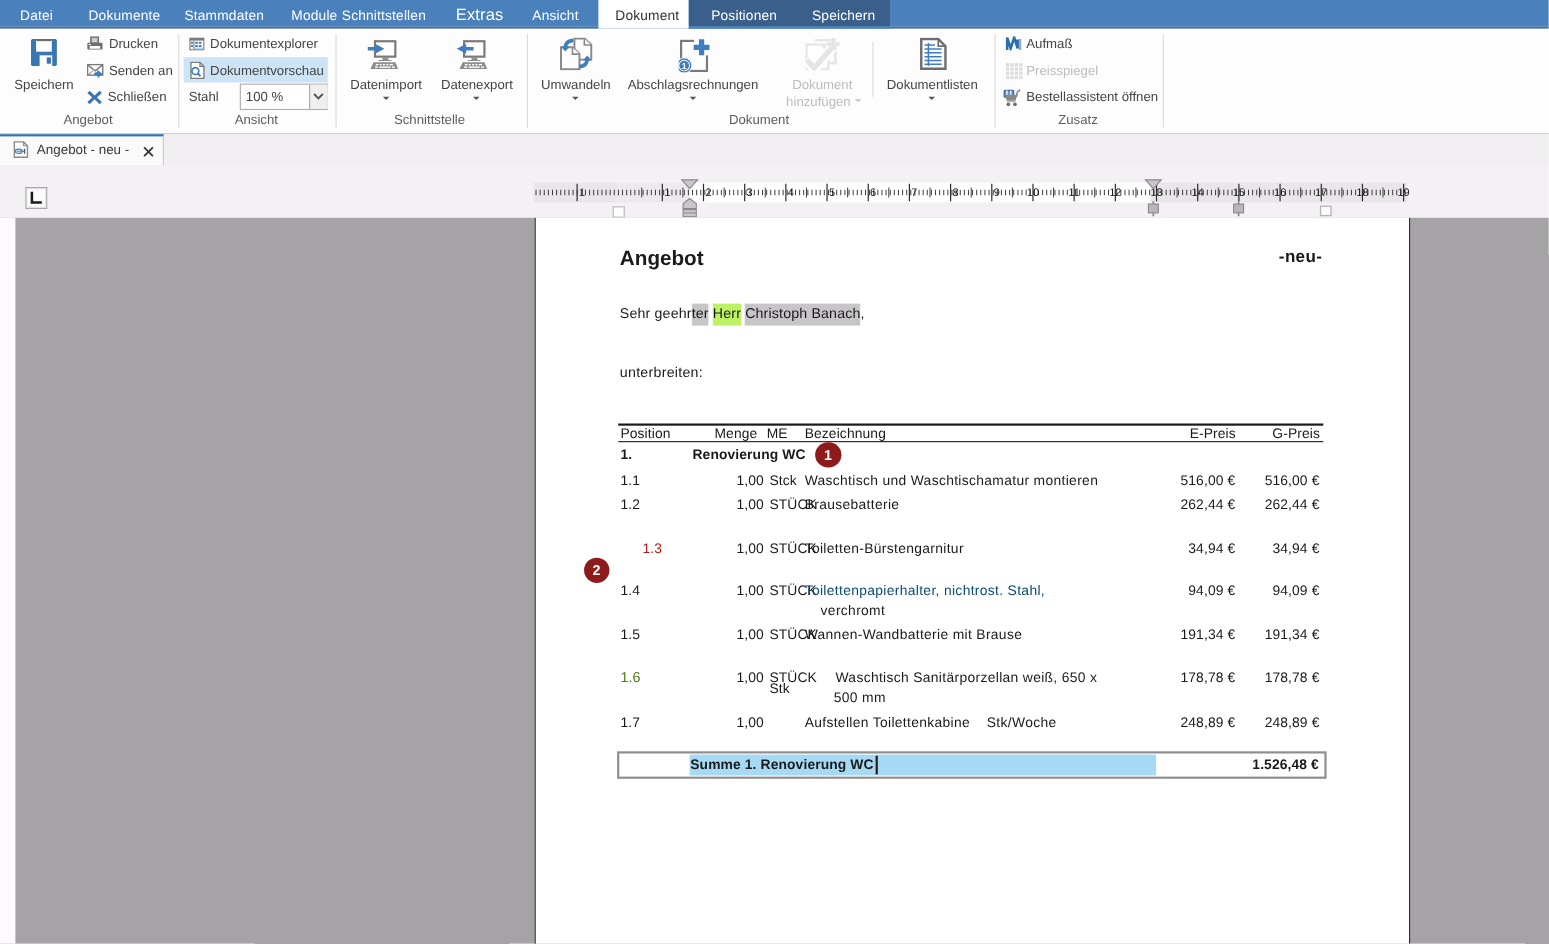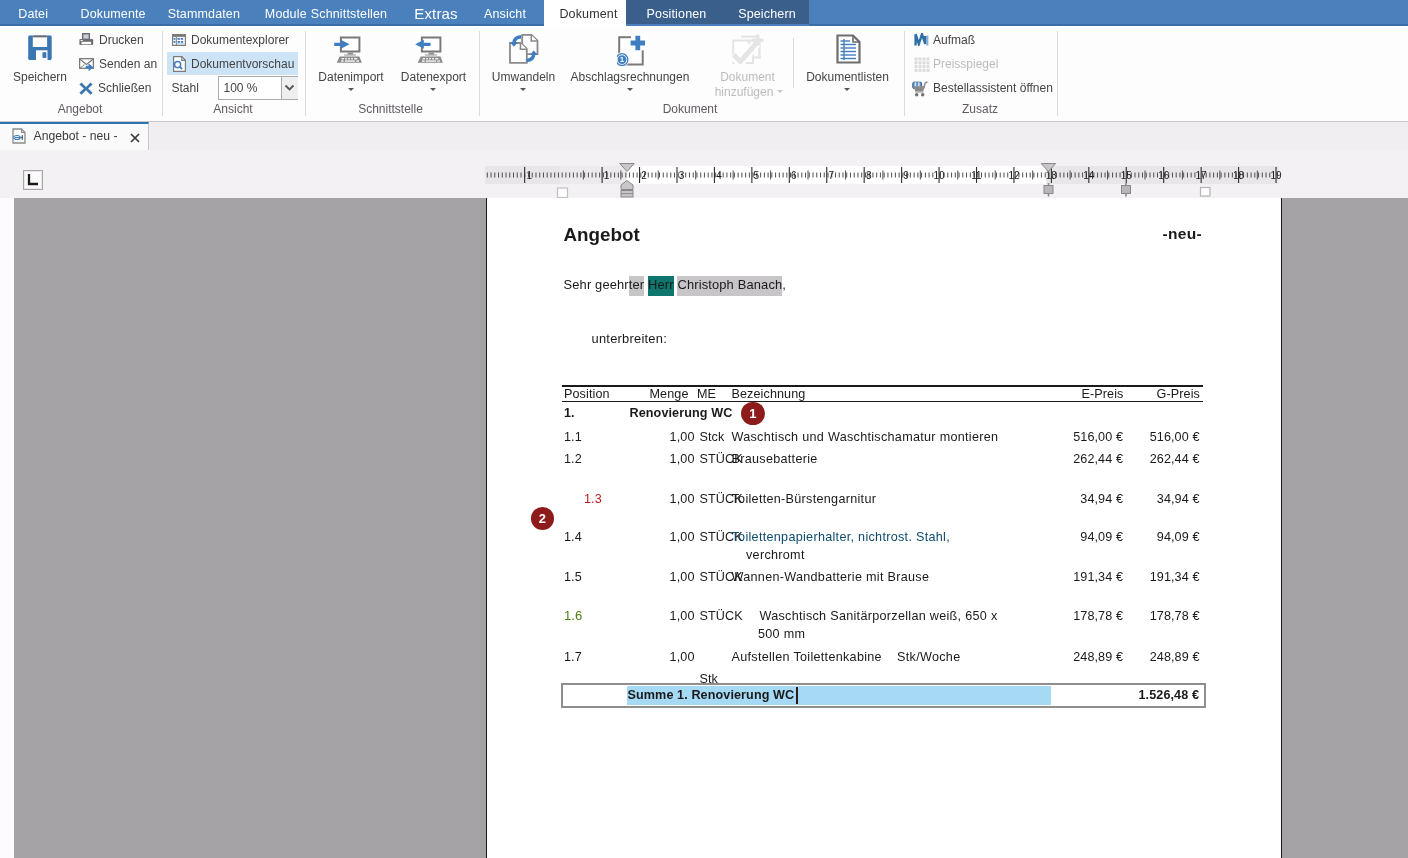--- a/index.html
+++ b/index.html
@@ -516,22 +516,22 @@
       <rect x="1044.0" y="25.5" width="9" height="8" fill="#b8b6b8" stroke="#8a888a" stroke-width="1"></rect>
       <line x1="1126.0" y1="23" x2="1126.0" y2="36.5" stroke="#8a888a" stroke-width="1.6"></line>
       <rect x="1121.5" y="25.5" width="9" height="8" fill="#b8b6b8" stroke="#8a888a" stroke-width="1"></rect>
       <rect x="1200.5" y="27.5" width="9.5" height="8.5" fill="#fdfdfd" stroke="#b5b3b5" stroke-width="1.2"></rect>
     </svg>
     <div style="position:absolute;left:0;top:197.5px;width:1408px;height:660.5px;background:#a5a3a5"></div>
     <div style="position:absolute;left:0;top:197.5px;width:13.5px;height:660.5px;background:#fdfbfd"></div>
     <div style="position:absolute;left:486px;top:197.5px;width:795.5px;height:660.5px;background:#fff;border-left:1.3px solid #1a1a1a;border-right:1.3px solid #1a1a1a"></div>
     <div style="position:absolute;left:563.5px;top:226px;font-size:18.8px;line-height:18.8px;color:#1a1a1a;font-weight:700;letter-spacing:0px;white-space:pre;">Angebot</div>
     <div style="position:absolute;right:206px;top:225.5px;font-size:15.5px;line-height:15.5px;color:#1a1a1a;font-weight:700;letter-spacing:0.3px;white-space:pre;">-neu-</div>
-    <div style="position:absolute;left:563.5px;top:279px;font-size:12.9px;line-height:12.9px;color:#1a1a1a;letter-spacing:0.15px;white-space:pre">Sehr geehr<span style="background:#c8c5c8;padding:1px 0 3.5px">ter</span> <span style="background:#0f766e;padding:1px 0 3.5px">Herr</span> <span style="background:#c8c5c8;padding:1px 0 3.5px">Christoph Banach</span>,</div>
-    <div style="position:absolute;left:563.5px;top:332.5px;font-size:12.9px;line-height:12.9px;color:#1a1a1a;font-weight:400;letter-spacing:0.24px;white-space:pre;margin-left:28px;">unterbreiten:</div>
+    <div style="position:absolute;left:563.5px;top:279px;font-size:12.9px;line-height:12.9px;color:#1a1a1a;letter-spacing:0.15px;white-space:pre">Sehr geehr<span style="background:#c8c5c8;padding:1px 0 3.5px">ter</span> <span style="background:#bef264;padding:1px 0 3.5px">Herr</span> <span style="background:#c8c5c8;padding:1px 0 3.5px">Christoph Banach</span>,</div>
+    <div style="position:absolute;left:563.5px;top:332.5px;font-size:12.9px;line-height:12.9px;color:#1a1a1a;font-weight:400;letter-spacing:0.24px;white-space:pre;">unterbreiten:</div>
     <div style="position:absolute;left:562px;top:385px;width:641px;height:1.5px;background:#1a1a1a"></div>
     <div style="position:absolute;left:562px;top:400.5px;width:641px;height:1.5px;background:#1a1a1a"></div>
     <div style="position:absolute;left:564px;top:387.5px;font-size:12.6px;line-height:12.6px;color:#1a1a1a;font-weight:400;letter-spacing:0.1px;white-space:pre;">Position</div>
     <div style="position:absolute;right:719.5px;top:387.5px;font-size:12.6px;line-height:12.6px;color:#1a1a1a;font-weight:400;letter-spacing:0.1px;white-space:pre;">Menge</div>
     <div style="position:absolute;left:697px;top:387.5px;font-size:12.6px;line-height:12.6px;color:#1a1a1a;font-weight:400;letter-spacing:0.1px;white-space:pre;">ME</div>
     <div style="position:absolute;left:731.5px;top:387.5px;font-size:12.6px;line-height:12.6px;color:#1a1a1a;font-weight:400;letter-spacing:0.1px;white-space:pre;">Bezeichnung</div>
     <div style="position:absolute;right:284.5px;top:387.5px;font-size:12.6px;line-height:12.6px;color:#1a1a1a;font-weight:400;letter-spacing:0.1px;white-space:pre;">E-Preis</div>
     <div style="position:absolute;right:208px;top:387.5px;font-size:12.6px;line-height:12.6px;color:#1a1a1a;font-weight:400;letter-spacing:0.1px;white-space:pre;">G-Preis</div>
     <div style="position:absolute;left:564px;top:407px;font-size:12.6px;line-height:12.6px;color:#1a1a1a;font-weight:700;letter-spacing:0.1px;white-space:pre;">1.</div>
     <div style="position:absolute;left:629.5px;top:407px;font-size:12.6px;line-height:12.6px;color:#1a1a1a;font-weight:700;letter-spacing:0.1px;white-space:pre;">Renovierung WC</div>
@@ -569,21 +569,21 @@
     <div style="position:absolute;right:208.5px;top:571px;font-size:12.6px;line-height:12.6px;color:#1a1a1a;font-weight:400;letter-spacing:0.1px;white-space:pre;">191,34 €</div>
     <div style="position:absolute;left:564px;top:609.5px;font-size:13px;line-height:12.6px;color:#4d7c0f;font-weight:400;letter-spacing:0.1px;white-space:pre;">1.6</div>
     <div style="position:absolute;right:713.5px;top:609.5px;font-size:12.6px;line-height:12.6px;color:#1a1a1a;font-weight:400;letter-spacing:0.1px;white-space:pre;">1,00</div>
     <div style="position:absolute;left:699.5px;top:609.5px;font-size:12.6px;line-height:12.6px;color:#1a1a1a;font-weight:400;letter-spacing:0.1px;white-space:pre;">STÜCK</div>
     <div style="position:absolute;left:731.5px;top:609.5px;font-size:12.6px;line-height:12.6px;color:#1a1a1a;font-weight:400;letter-spacing:0.3px;white-space:pre;padding-left:28px;">Waschtisch Sanitärporzellan weiß, 650 x</div>
     <div style="position:absolute;left:746px;top:627.5px;font-size:12.6px;line-height:12.6px;color:#1a1a1a;font-weight:400;letter-spacing:0.3px;white-space:pre;padding-left:12px;">500 mm</div>
     <div style="position:absolute;right:285px;top:609.5px;font-size:12.6px;line-height:12.6px;color:#1a1a1a;font-weight:400;letter-spacing:0.1px;white-space:pre;">178,78 €</div>
     <div style="position:absolute;right:208.5px;top:609.5px;font-size:12.6px;line-height:12.6px;color:#1a1a1a;font-weight:400;letter-spacing:0.1px;white-space:pre;">178,78 €</div>
     <div style="position:absolute;left:564px;top:650.5px;font-size:12.6px;line-height:12.6px;color:#1a1a1a;font-weight:400;letter-spacing:0.1px;white-space:pre;">1.7</div>
     <div style="position:absolute;right:713.5px;top:650.5px;font-size:12.6px;line-height:12.6px;color:#1a1a1a;font-weight:400;letter-spacing:0.1px;white-space:pre;">1,00</div>
-    <div style="position:absolute;left:699.5px;top:673px;font-size:12.6px;line-height:12.6px;color:#1a1a1a;font-weight:400;letter-spacing:0.1px;white-space:pre;">Stk</div>
+    <div style="position:absolute;left:699.5px;top:620px;font-size:12.6px;line-height:12.6px;color:#1a1a1a;font-weight:400;letter-spacing:0.1px;white-space:pre;">Stk</div>
     <div style="position:absolute;left:731.5px;top:650.5px;font-size:12.6px;line-height:12.6px;color:#1a1a1a;font-weight:400;letter-spacing:0.3px;white-space:pre;">Aufstellen Toilettenkabine    Stk/Woche</div>
     <div style="position:absolute;right:285px;top:650.5px;font-size:12.6px;line-height:12.6px;color:#1a1a1a;font-weight:400;letter-spacing:0.1px;white-space:pre;">248,89 €</div>
     <div style="position:absolute;right:208.5px;top:650.5px;font-size:12.6px;line-height:12.6px;color:#1a1a1a;font-weight:400;letter-spacing:0.1px;white-space:pre;">248,89 €</div>
     <div style="position:absolute;left:530.5px;top:506.5px;width:23.5px;height:23px;border-radius:50%;background:#8e1b1b;color:#fff;font-size:13px;font-weight:700;text-align:center;line-height:23px">2</div>
     <div style="position:absolute;left:560.5px;top:682.5px;width:645.5px;height:25.5px;background:#fff;border:2px solid #8e8e8e"></div>
     <div style="position:absolute;left:626.5px;top:685.5px;width:424.5px;height:19.5px;background:#a6d9f4"></div>
     <div style="position:absolute;left:627.5px;top:689px;font-size:12.6px;line-height:12.6px;color:#1a1a1a;font-weight:700;letter-spacing:0.1px;white-space:pre;">Summe 1. Renovierung WC</div>
     <div style="position:absolute;left:795.5px;top:686.5px;width:2px;height:17px;background:#2b1a1a"></div>
     <div style="position:absolute;right:209px;top:689px;font-size:12.6px;line-height:12.6px;color:#1a1a1a;font-weight:700;letter-spacing:0.1px;white-space:pre;">1.526,48 €</div>
   </div>

